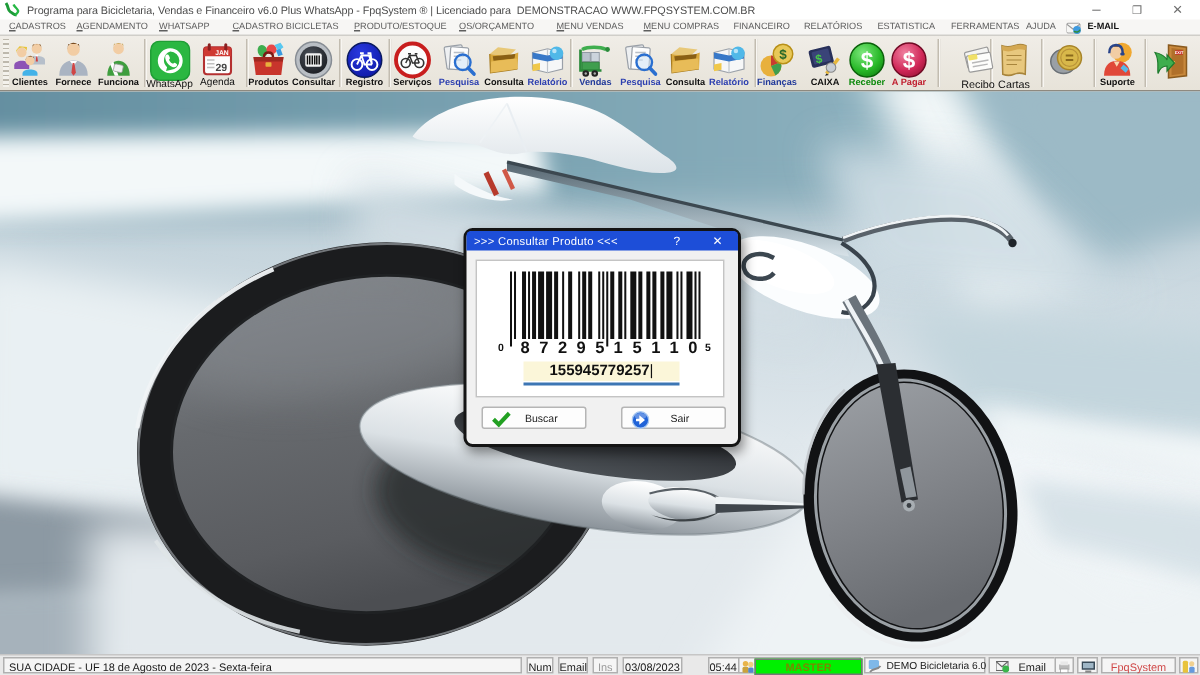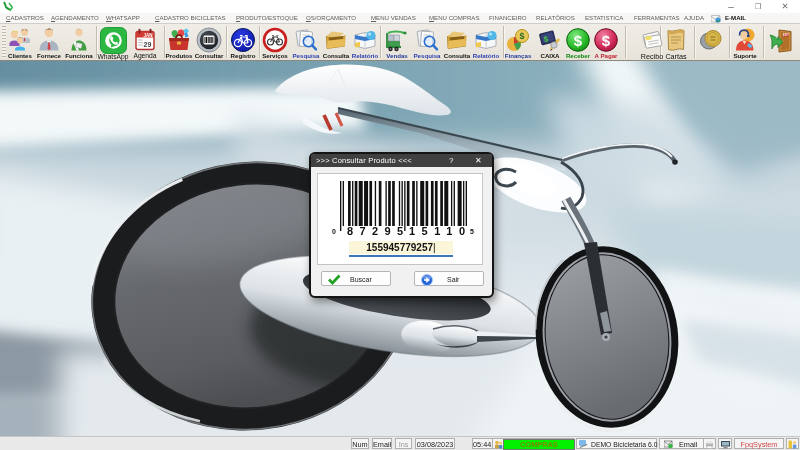--- a/index.html
+++ b/index.html
@@ -9,36 +9,37 @@
 #menubar{position:absolute;left:0;top:13px;width:800px;height:11px;background:#f7f6f4;border-bottom:1px solid #d0cec9;box-sizing:border-box}
 .mi{position:absolute;top:1px;font-size:6.1px;color:#5e5e5e;white-space:nowrap}
 .mi u{text-decoration:underline}
 #toolbar{position:absolute;left:0;top:24px;width:800px;height:37px;background:linear-gradient(#f0ede7,#e7e3d9);border-bottom:1px solid #8e897f;box-sizing:border-box}
 .tsep{position:absolute;top:2px;height:32px;width:1px;background:#c2bcb0;border-right:1px solid #f8f6f2}
 .tcell{position:absolute;top:3px;text-align:center}
 .tcell svg{display:block;margin:0 auto}
 .tlab{font-size:6.4px;font-weight:bold;color:#111;margin-top:-1px;white-space:nowrap;transform:scale(.96);transform-origin:center}
 #main{position:absolute;left:0;top:61px;width:800px;height:375px;overflow:hidden}
 #dlg{position:absolute;left:309px;top:91px;width:181px;height:142px;background:#f1f1f1;border:2px solid #141414;border-radius:6px;box-shadow:2px 4px 8px rgba(0,0,0,.45)}
-#dlgtitle{position:absolute;left:0;top:0;right:0;height:13px;background:#404040;border-radius:3px 3px 0 0;color:#fff}
+#dlgtitle{position:absolute;left:0;top:0;right:0;height:13px;background:#1d4ed8;border-radius:3px 3px 0 0;color:#fff}
 #dlgtitle .dt{position:absolute;left:5px;top:2px;font-size:7.5px;letter-spacing:.2px}
 #panel{position:absolute;left:6px;top:19px;width:166px;height:92px;background:#fff;border:1px solid #c4c4c4;box-sizing:border-box}
 #binput{position:absolute;left:38px;top:87px;width:104px;height:13px;background:#fbf6d9;font-size:10px;font-weight:bold;text-align:center;line-height:13px;color:#111}
 #uline{position:absolute;left:38px;top:101px;width:104px;height:2px;background:#3d76b4}
 .dbtn{position:absolute;top:117px;width:70px;height:15px;background:#fdfdfd;border:1px solid #b5b5b5;border-radius:2px;box-sizing:border-box}
 .dbtn .bl{position:absolute;left:28px;top:3.5px;font-size:7px;color:#222}
 #statusbar{position:absolute;left:0;top:436px;width:800px;height:14px;background:#e9e9e9;border-top:1px solid #c6c6c6;box-sizing:border-box}
 .sp{position:absolute;top:1px;height:11px;background:#f5f5f5;border:1px solid #b0b0b0;font-size:7.3px;color:#1a1a1a;line-height:11px;box-sizing:border-box;white-space:nowrap}
 </style></head><body>
 
 <div id="titlebar">
  <svg class="abs" style="left:3px;top:1px" width="11" height="11" viewBox="0 0 11 11">
   <path d="M1,1 C3,4 2,6 4,7 C6,8 6,9 8,9" stroke="#1d9b38" stroke-width="2" fill="none"></path>
   <path d="M6,2 C7,4 8,4 9,6 C9.5,7.5 8,8 7,9" stroke="#26b844" stroke-width="1.6" fill="none"></path>
  </svg>
+ <div class="tt">Programa para Bicicletaria, Vendas e Financeiro v6.0 Plus WhatsApp - FpqSystem ® | Licenciado para&nbsp;&nbsp;DEMONSTRACAO WWW.FPQSYSTEM.COM.BR</div>
  <div class="winbtn" style="left:726px;font-size:10px">–</div>
  <div class="winbtn" style="left:753px;font-size:7.5px">❐</div>
  <div class="winbtn" style="left:780px;font-size:8.5px">✕</div>
 </div>
 
 <div id="menubar">
  <span class="mi" style="left:6px"><u>C</u>ADASTROS</span>
  <span class="mi" style="left:51px"><u>A</u>GENDAMENTO</span>
  <span class="mi" style="left:106px"><u>W</u>HATSAPP</span>
  <span class="mi" style="left:155px"><u>C</u>ADASTRO BICICLETAS</span>
@@ -565,33 +566,34 @@
      <path d="M3,6 L6,6" stroke="#fff" stroke-width="1.6"></path>
           <path d="M5.2,2.9 L9,6 L5.2,9.1 Z" fill="#fff"></path>
           <ellipse cx="6" cy="3.4" rx="4" ry="2" fill="#fff" opacity=".3"></ellipse>
    </svg>
    <span class="bl" style="left:32px">Sair</span>
  </div>
 </div>
 </div>
 
 <div id="statusbar">
+ <div class="sp" style="left:2px;width:346px;padding-left:3px">SUA CIDADE - UF 18 de Agosto de 2023 - Sexta-feira</div>
  <div class="sp" style="left:351px;width:18px;text-align:center">Num</div>
  <div class="sp" style="left:372px;width:20px;text-align:center">Email</div>
  <div class="sp" style="left:395px;width:17px;text-align:center;color:#9a9a9a">Ins</div>
  <div class="sp" style="left:415px;width:40px;text-align:center">03/08/2023</div>
  <div class="sp" style="left:472px;width:31px;text-align:left">05:44:52</div>
  <div class="sp" style="left:492px;width:82px">
    <svg class="abs" style="left:1px;top:1px" width="9" height="9" viewBox="0 0 9 9">
         <circle cx="3" cy="2.5" r="1.8" fill="#e8b44a"></circle>
         <rect x="1" y="4.5" width="4" height="4" rx="1" fill="#caa23c"></rect>
         <circle cx="6.5" cy="3" r="1.8" fill="#f0d080"></circle>
         <rect x="4.8" y="5" width="3.6" height="3.5" rx="1" fill="#5588cc"></rect>
       </svg>
-   <div class="abs" style="left:10px;top:0;width:70px;height:9px;background:#00f000;border:1px solid #777;font-size:7.3px;font-weight:bold;color:#7a8800;text-align:center;line-height:9px">COMPRAS</div>
+   <div class="abs" style="left:10px;top:0;width:70px;height:9px;background:#00f000;border:1px solid #777;font-size:7.3px;font-weight:bold;color:#7a8800;text-align:center;line-height:9px">MASTER</div>
  </div>
  <div class="sp" style="left:576px;width:81px">
    <svg class="abs" style="left:2px;top:1px" width="9" height="9" viewBox="0 0 9 9">
         <rect x="0" y="0" width="7" height="6" rx="1" fill="#7fb8e8"></rect>
         <path d="M1,8 C3,5 6,7 8,4" stroke="#888" stroke-width="1.2" fill="none"></path>
       </svg>
    <span style="position:absolute;left:14px;font-size:6.8px">DEMO Bicicletaria 6.0</span>
  </div>
  <div class="sp" style="left:659px;width:50px">
    <svg class="abs" style="left:4px;top:1px" width="9" height="9" viewBox="0 0 9 9">

